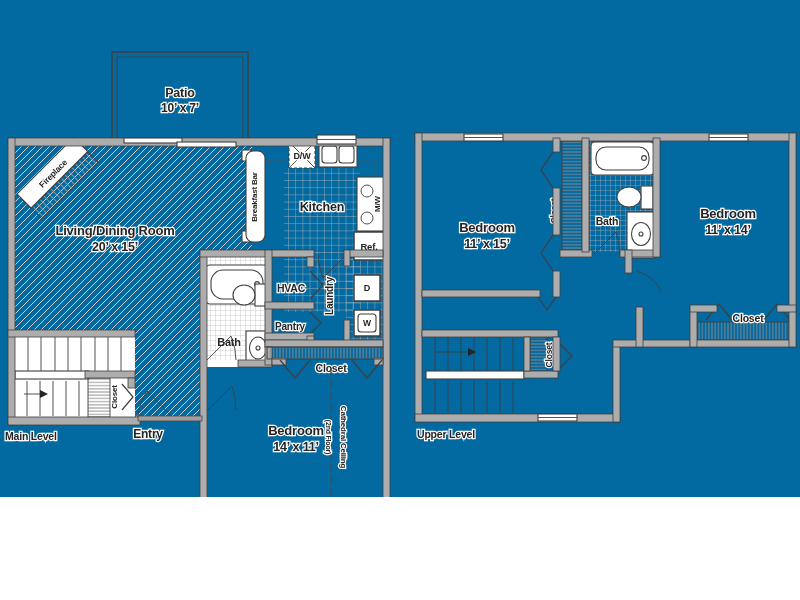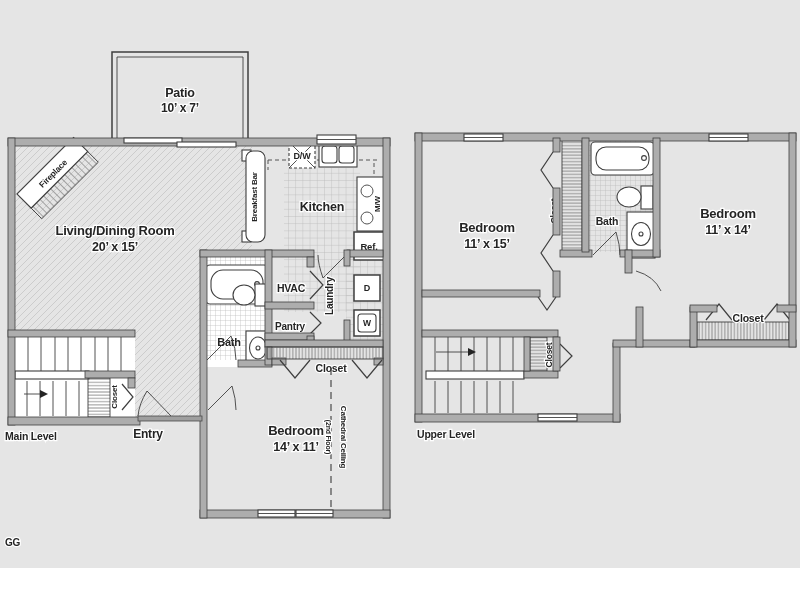--- a/index.html
+++ b/index.html
@@ -1,16 +1,16 @@
 <!DOCTYPE html>
 <html><head>
 <meta charset="utf-8">
 <style>
   html,body{margin:0;padding:0;background:#fff;}
-  .stage{position:relative;width:800px;height:568px;background:#e5e5e5;overflow:hidden;}
+  .stage{position:relative;width:800px;height:497px;background:#0369a1;overflow:hidden;}
   svg{display:block;}
   .wall{fill:#adadad;stroke:#3f3f3f;stroke-width:.8;}
   .thr{fill:#9f9f9f;stroke:#4a4a4a;stroke-width:.8;}
   .fix{fill:#ffffff;stroke:#3f3f3f;stroke-width:1.1;}
   .fix2{fill:#ffffff;stroke:#3f3f3f;stroke-width:1.5;}
   .strip{stroke:#3f3f3f;stroke-width:.9;}
   .ln{stroke:#3f3f3f;stroke-width:.9;fill:none;}
   .chev{fill:none;stroke:#3f3f3f;stroke-width:1.2;}
   .dash{stroke:#555;stroke-width:1;fill:none;stroke-dasharray:4 3;}
   .cdash{stroke:#4a4a4a;stroke-width:1.2;fill:none;stroke-dasharray:7 5;}

